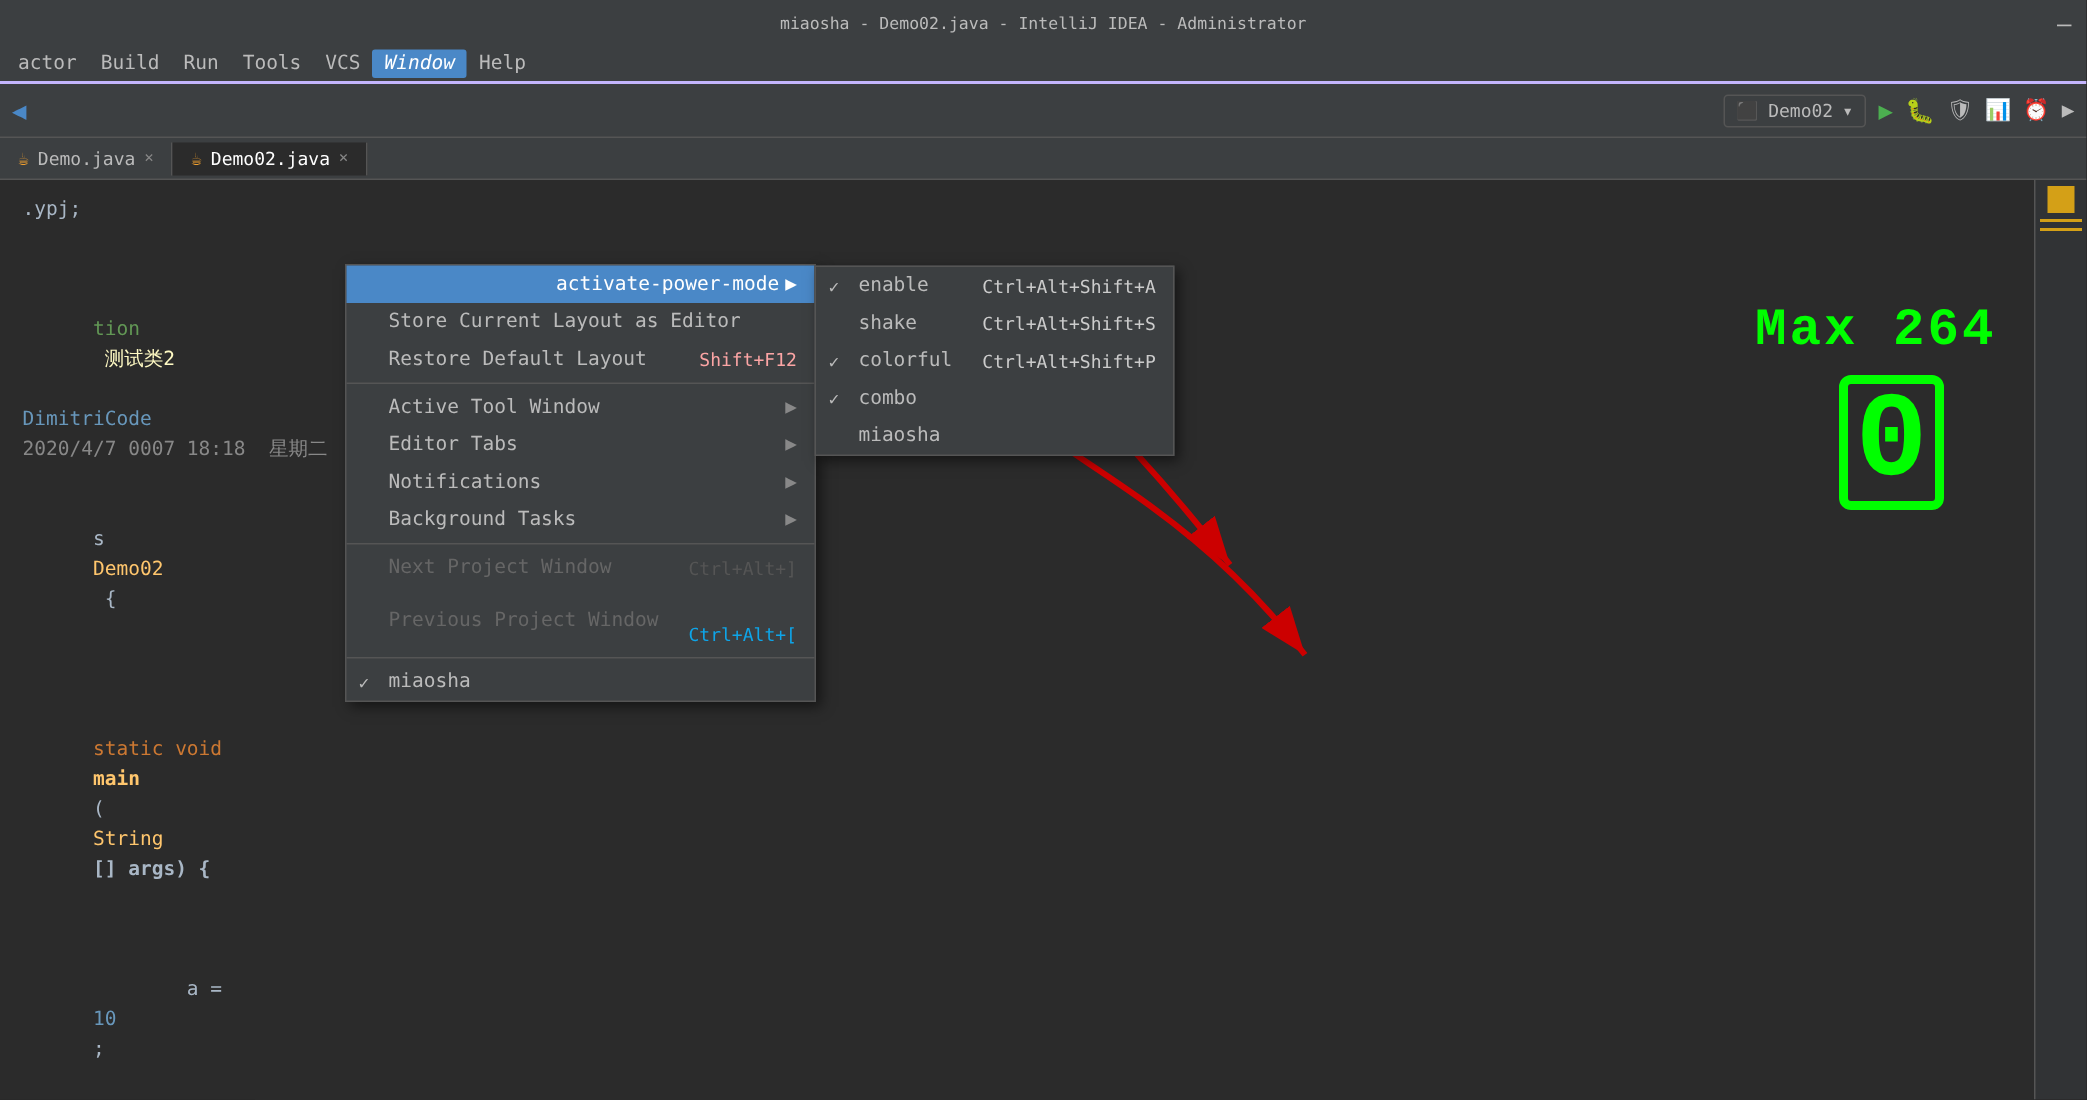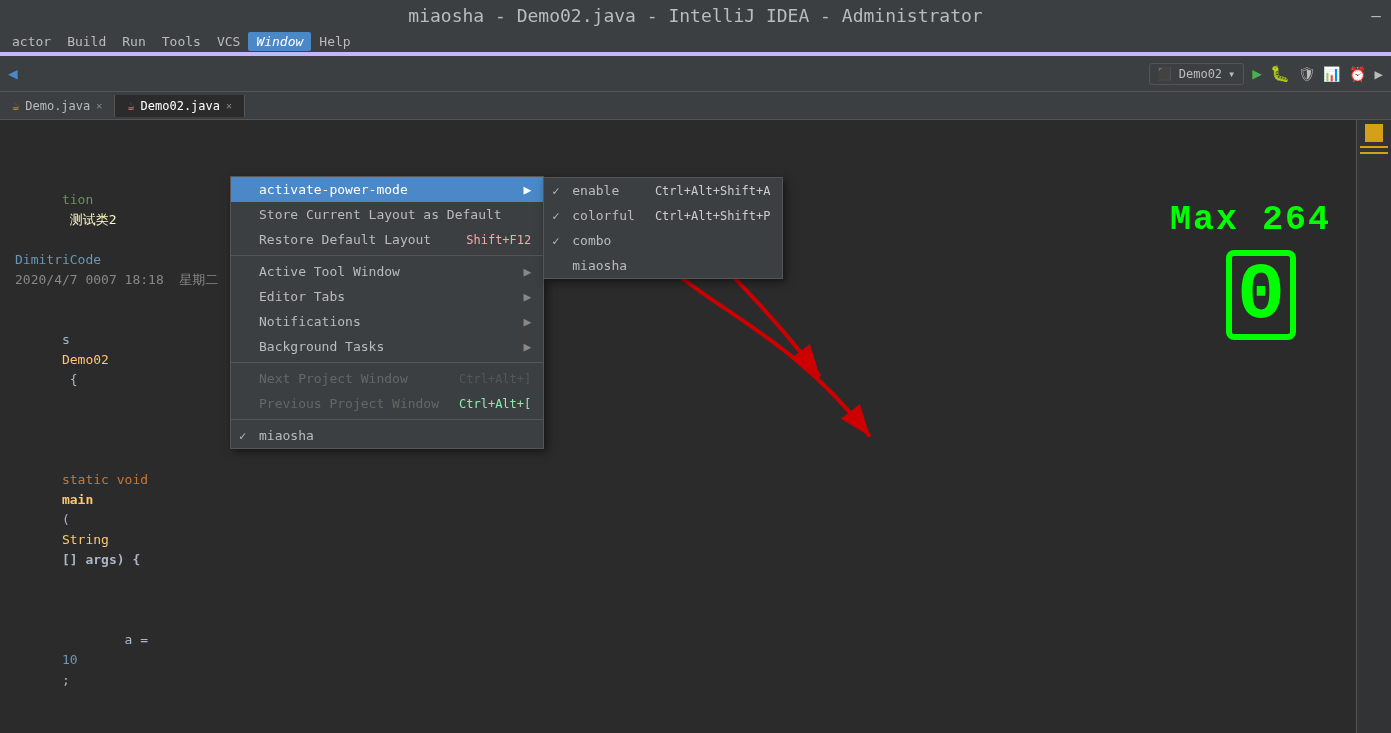--- a/index.html
+++ b/index.html
@@ -18,40 +18,40 @@
     .title-bar {
       height: 30px;
       background: #3c3f41;
       display: flex;
       align-items: center;
       padding: 0 10px;
       position: relative;
     }
     .title-bar-text {
       color: #bbbbbb;
-      font-size: 18px;
+      font-size: 11px;
       position: absolute;
       left: 50%;
       transform: translateX(-50%);
     }
     .title-bar-close {
       position: absolute;
       right: 10px;
       color: #bbbbbb;
       font-size: 16px;
     }
 
     
     .menu-bar {
       height: 26px;
       background: #3c3f41;
       display: flex;
       align-items: center;
       padding: 0 4px;
-      border-bottom: 4px solid #c4b5fd;
+      border-bottom: 2px solid #c4b5fd;
     }
     .menu-item {
       padding: 2px 8px;
       color: #bbbbbb;
       font-size: 13px;
       cursor: pointer;
       border-radius: 2px;
     }
     .menu-item.active {
       background: #4a88c7;
@@ -246,20 +246,21 @@
       color: #bbbbbb;
       font-size: 12px;
     }
     .submenu-item .shortcut {
       color: #888;
       font-size: 12px;
     }
 
     .activate-row {
       position: relative;
+      justify-content: flex-end;
     }
 
     
     .yellow-sq {
       width: 18px;
       height: 18px;
       background: #d4a017;
       margin: 4px auto;
     }
     .orange-line {
@@ -312,20 +313,21 @@
   <div class="editor-tab active">
     <span style="color:#f0a030;">☕</span>
     <span>Demo02.java</span>
     <span class="tab-close">✕</span>
   </div>
 </div>
 
 <div class="main-area">
 
   <div class="code-editor">
+    <div class="code-line" style="color:#a9b7c6;">.ypj;</div>
     <div class="code-line">&nbsp;</div>
     <div class="code-line">&nbsp;</div>
     <div class="code-line">
       <span style="color:#629755;">tion</span>
       <span style="color:#fef9c3;"> 测试类2</span>
     </div>
     <div class="code-line" style="color:#6897bb;">DimitriCode</div>
     <div class="code-line" style="color:#888888;">2020/4/7 0007 18:18  星期二</div>
     <div class="code-line">&nbsp;</div>
     <div class="code-line">
@@ -366,40 +368,44 @@
 
     <div class="dropdown-item highlighted activate-row">
       <span>activate-power-mode</span>
       <span class="arrow">▶</span>
 
       <div class="submenu">
         <div class="submenu-item">
           <span class="checkmark">✓</span>
           <span>enable</span>
           <span class="shortcut">Ctrl+Alt+Shift+A</span>
+        </div>
+        <div class="submenu-item">
+          <span>shake</span>
+          <span class="shortcut">Ctrl+Alt+Shift+S</span>
         </div>
         <div class="submenu-item">
           <span class="checkmark">✓</span>
           <span>colorful</span>
           <span class="shortcut">Ctrl+Alt+Shift+P</span>
         </div>
         <div class="submenu-item">
           <span class="checkmark">✓</span>
           <span>combo</span>
           <span class="shortcut"></span>
         </div>
         <div class="submenu-item">
           <span>miaosha</span>
           <span class="shortcut"></span>
         </div>
       </div>
     </div>
 
     <div class="dropdown-item">
-      <span>Store Current Layout as Default</span>
+      <span>Store Current Layout as Editor</span>
     </div>
     <div class="dropdown-item">
       <span>Restore Default Layout</span>
       <span class="shortcut">Shift+F12</span>
     </div>
     <div class="dropdown-divider"></div>
     <div class="dropdown-item">
       <span>Active Tool Window</span>
       <span class="arrow">▶</span>
     </div>
@@ -415,21 +421,21 @@
       <span>Background Tasks</span>
       <span class="arrow">▶</span>
     </div>
     <div class="dropdown-divider"></div>
     <div class="dropdown-item disabled">
       <span>Next Project Window</span>
       <span class="shortcut" style="color:#555;">Ctrl+Alt+]</span>
     </div>
     <div class="dropdown-item disabled">
       <span>Previous Project Window</span>
-      <span class="shortcut" style="color:#86efac;">Ctrl+Alt+[</span>
+      <span class="shortcut" style="color:#0ea5e9;margin-top:20px;">Ctrl+Alt+[</span>
     </div>
     <div class="dropdown-divider"></div>
     <div class="dropdown-item">
       <span class="checkmark">✓</span>
       <span>miaosha</span>
     </div>
   </div>
 
   <svg class="arrows-overlay" viewBox="0 0 1391 600" xmlns="http://www.w3.org/2000/svg">
 

